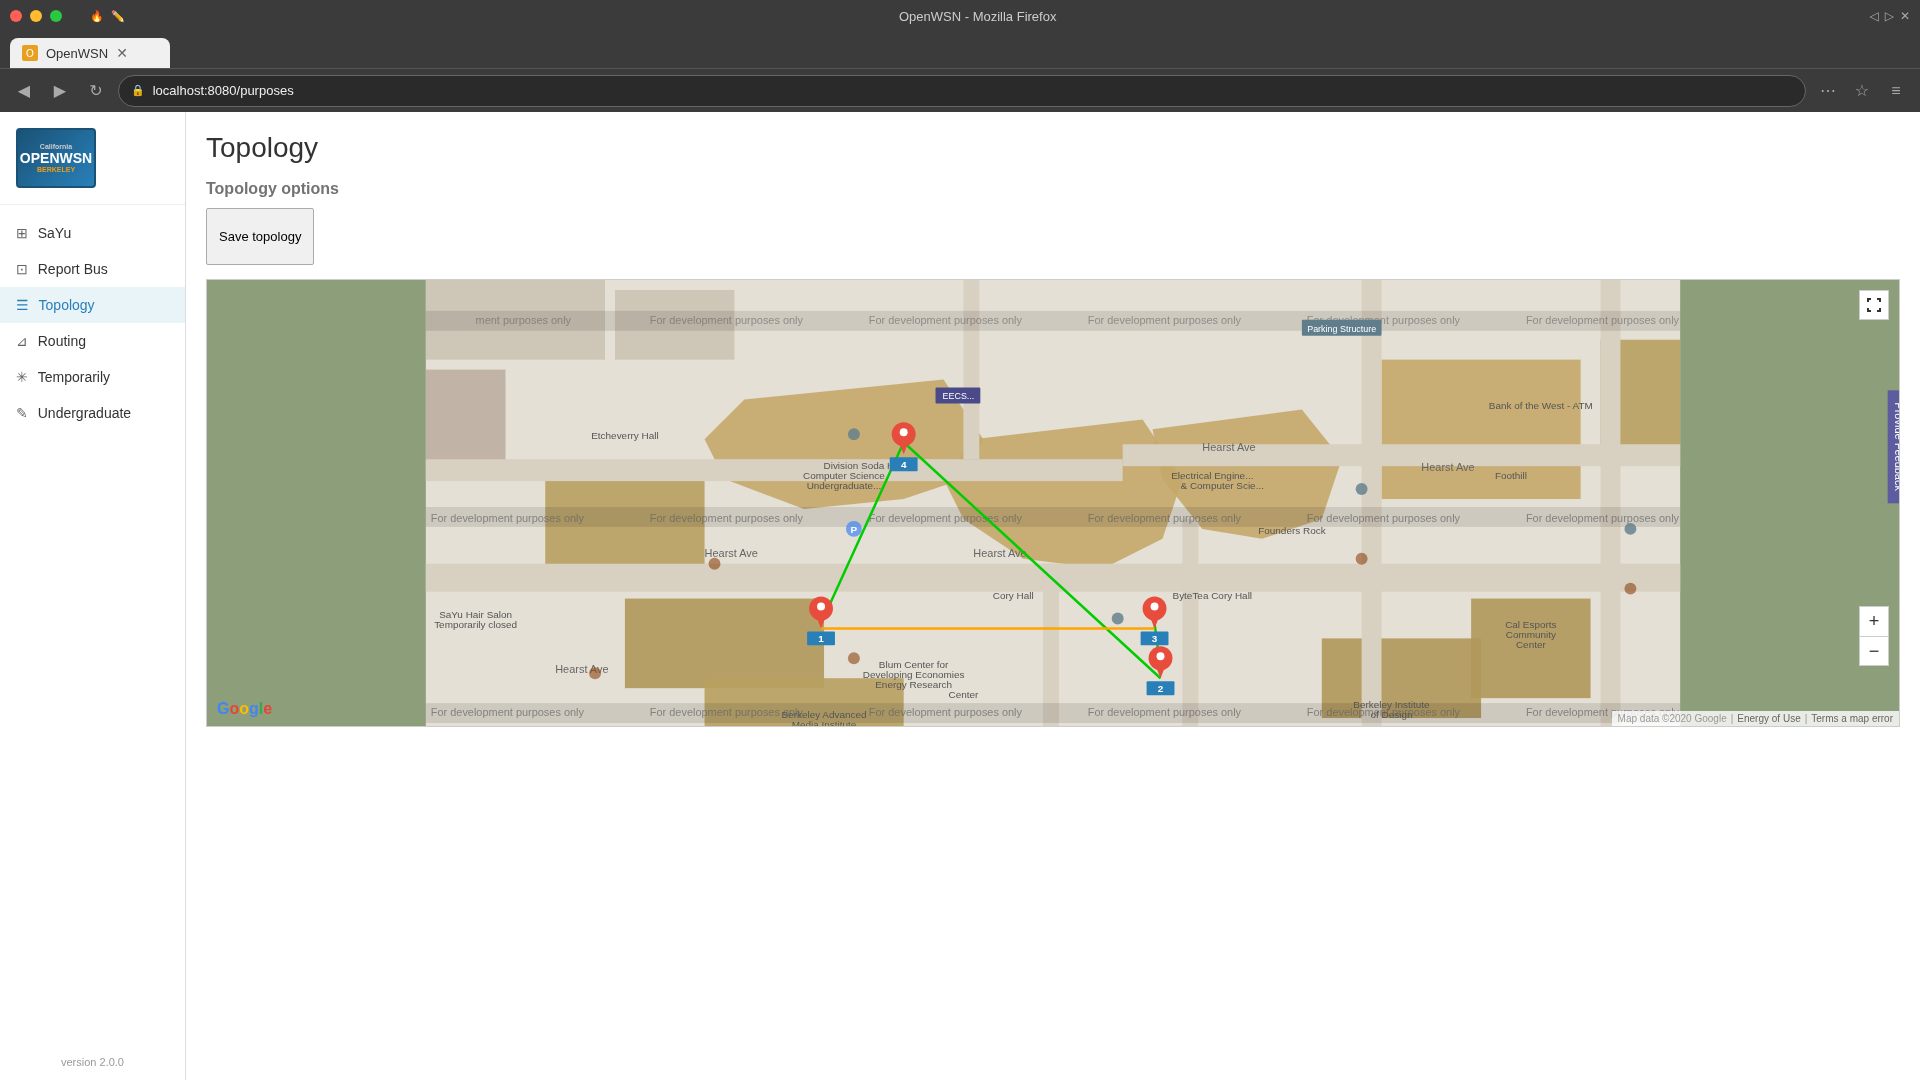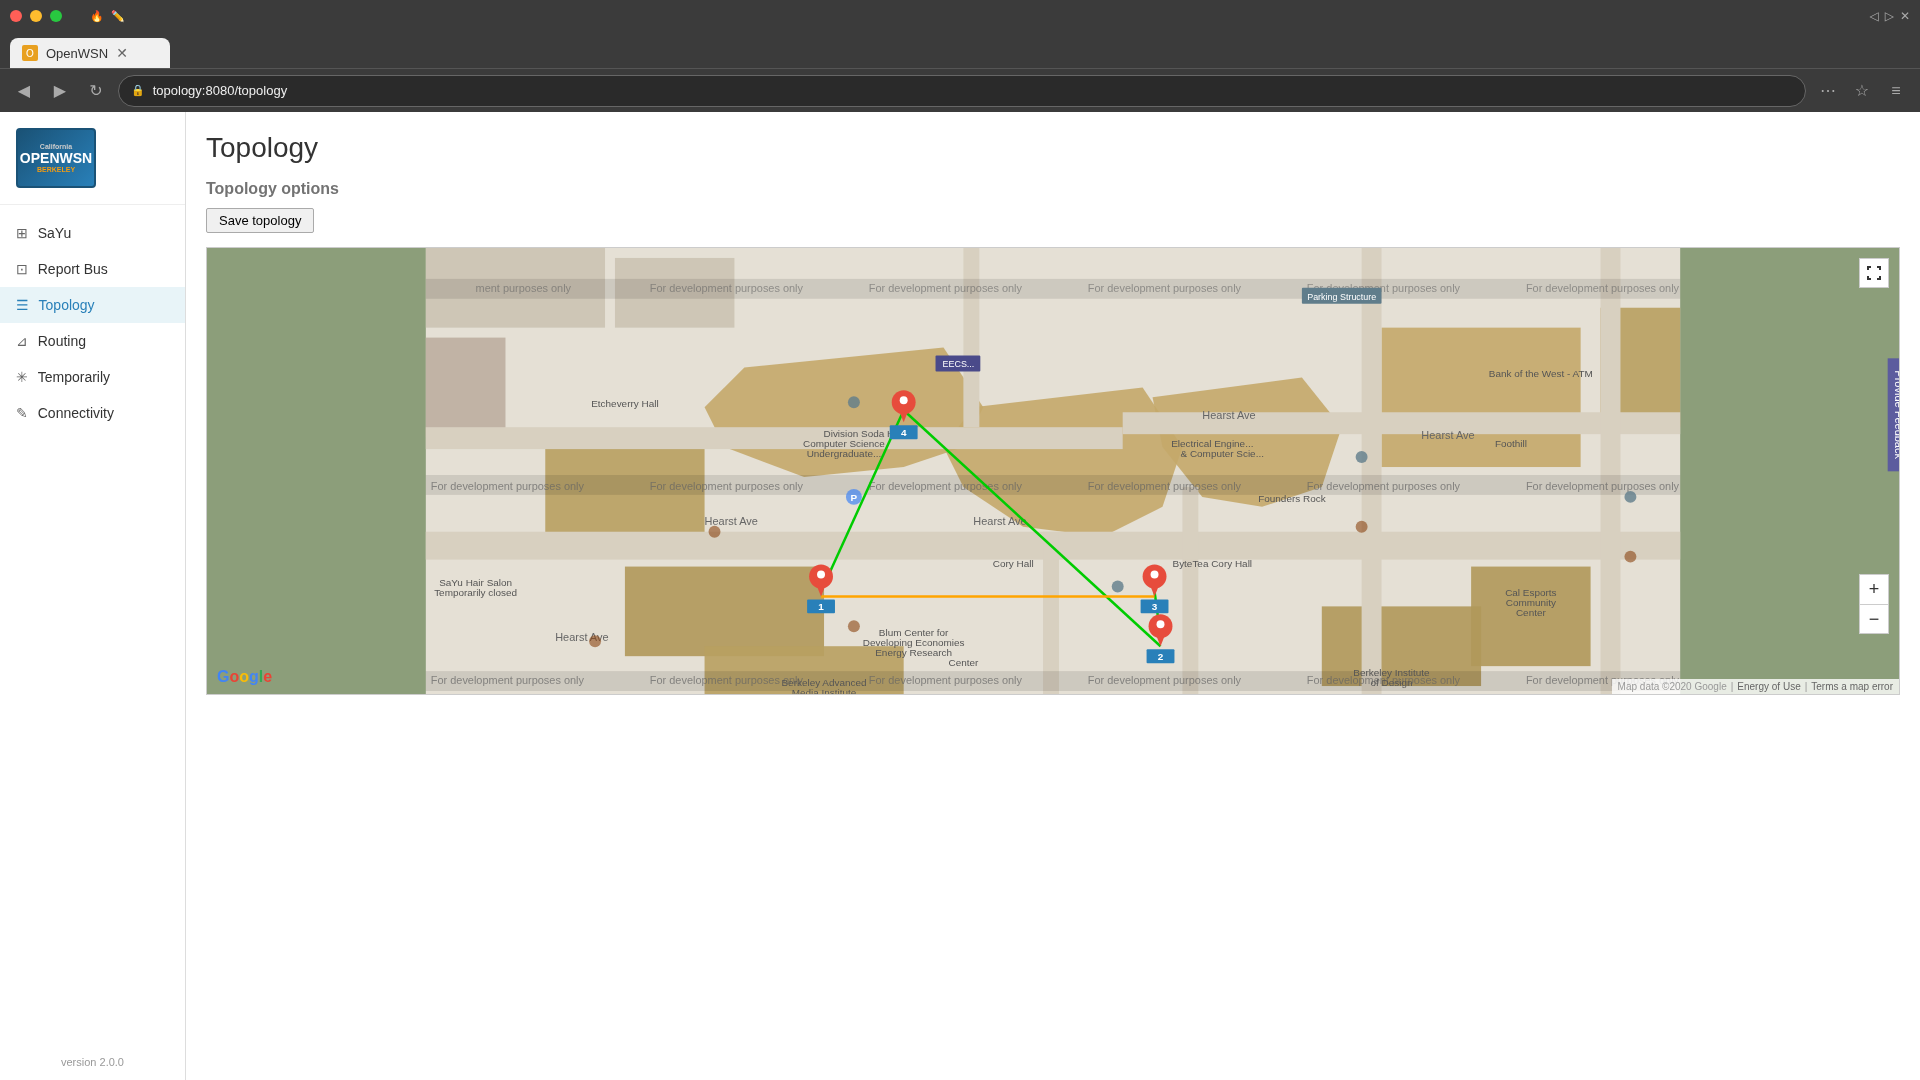--- a/index.html
+++ b/index.html
@@ -169,21 +169,21 @@
       margin-bottom: 16px;
     }
     .section-title {
       font-size: 16px;
       color: #737373;
       margin-bottom: 10px;
     }
     .save-topology-btn {
       background: #f0f0f0;
       border: 1px solid #aaa;
-      padding: 4px 12px;
+      padding: 20px 12px;
       font-size: 13px;
       cursor: pointer;
       border-radius: 2px;
       margin-bottom: 14px;
     }
 
     
     .map-container {
       width: 100%;
       height: 448px;
@@ -250,20 +250,21 @@
 
 <div class="browser-titlebar">
   <div class="titlebar-icons">
     <div class="titlebar-dot dot-red"></div>
     <div class="titlebar-dot dot-yellow"></div>
     <div class="titlebar-dot dot-green"></div>
     <span style="width:12px"></span>
     <span style="font-size:11px;color:#aaa;">🔥</span>
     <span style="font-size:11px;color:#aaa;">✏️</span>
   </div>
+  <div class="titlebar-center">OpenWSN - Mozilla Firefox</div>
   <div style="width:80px;display:flex;gap:6px;justify-content:flex-end;">
     <span style="color:#aaa;font-size:12px;">◁</span>
     <span style="color:#aaa;font-size:12px;">▷</span>
     <span style="color:#aaa;font-size:12px;">✕</span>
   </div>
 </div>
 
 <div class="tab-bar">
   <div class="tab">
     <div class="tab-favicon">O</div>
@@ -271,21 +272,21 @@
     <span class="tab-close">✕</span>
   </div>
 </div>
 
 <div class="browser-toolbar">
   <button class="nav-btn">◀</button>
   <button class="nav-btn">▶</button>
   <button class="nav-btn">↻</button>
   <div class="address-bar">
     <span class="lock-icon">🔒</span>
-    <span>topology:8080/topology</span>
+    <span>localhost:8080/purposes</span>
   </div>
   <div class="toolbar-actions">
     <button class="toolbar-action-btn">⋯</button>
     <button class="toolbar-action-btn">☆</button>
     <button class="toolbar-action-btn">≡</button>
   </div>
 </div>
 
 <div class="app-container">
 
@@ -314,21 +315,21 @@
       <a class="nav-item">
         <span class="nav-icon">⊿</span>
         <span>Routing</span>
       </a>
       <a class="nav-item">
         <span class="nav-icon">✳</span>
         <span>Temporarily</span>
       </a>
       <a class="nav-item">
         <span class="nav-icon">✎</span>
-        <span>Connectivity</span>
+        <span>Undergraduate</span>
       </a>
     </nav>
 
     <div class="sidebar-version">version 2.0.0</div>
   </div>
 
   <div class="main-content">
     <h1 class="page-title">Topology</h1>
     <h3 class="section-title">Topology options</h3>
     <button class="save-topology-btn">Save topology</button>

